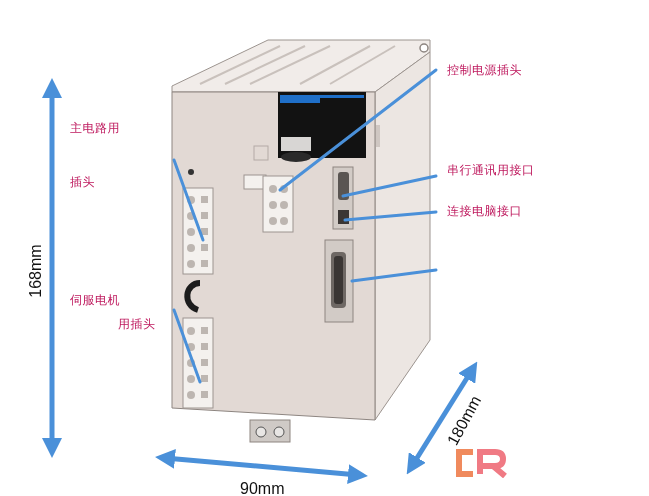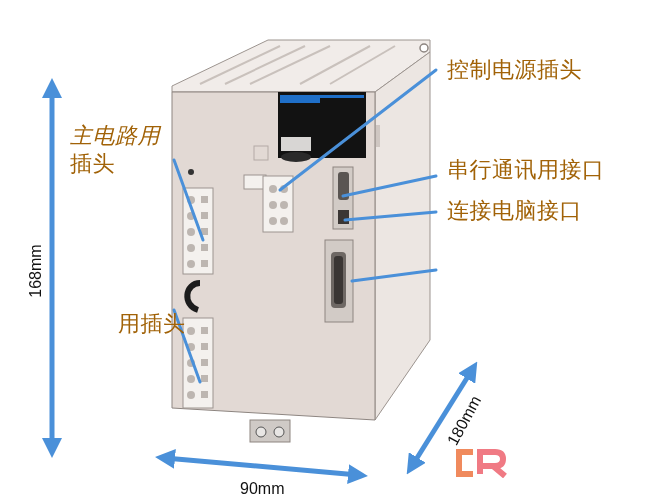--- a/index.html
+++ b/index.html
@@ -1,19 +1,19 @@
 <!DOCTYPE html>
 <html><head>
 <meta charset="utf-8">
 <style>
   html, body { margin: 0; padding: 0; background: #ffffff; }
   body { width: 649px; height: 496px; position: relative; overflow: hidden;
          font-family: "DejaVu Sans", "Liberation Sans", sans-serif; color: #1a1a1a; }
   .stage { position: absolute; left: 0; top: 0; width: 649px; height: 496px; }
-  .label { position: absolute; font-size: 22px; line-height: 24px; letter-spacing: 0.5px; white-space: nowrap; color: #a16207; }
+  .label { position: absolute; font-size: 12px; line-height: 24px; letter-spacing: 0.5px; white-space: nowrap; color: #be185d; }
   .dim-label { position: absolute; font-size: 16px; color: #111; white-space: nowrap; font-family: "Liberation Sans", sans-serif; }
   .dim-168 { left: 6px; top: 262px; transform: rotate(-90deg); transform-origin: center center; width: 60px; text-align: center; }
   .dim-90 { left: 240px; top: 480px; }
   .dim-180 { left: 444px; top: 440px; transform: rotate(-62deg); transform-origin: left top; }
   .watermark { position: absolute; left: 455px; top: 448px; width: 55px; height: 30px; }
   svg { position: absolute; left: 0; top: 0; }
 </style>
 </head>
 <body>
 
@@ -127,22 +127,23 @@
 
   <line x1="52" y1="88" x2="52" y2="448" stroke="#4a90d9" stroke-width="5" marker-start="url(#arrowHead)" marker-end="url(#arrowHead)"></line>
   <line x1="165" y1="458" x2="358" y2="475" stroke="#4a90d9" stroke-width="5" marker-start="url(#arrowHead)" marker-end="url(#arrowHead)"></line>
   <line x1="472" y1="370" x2="412" y2="466" stroke="#4a90d9" stroke-width="5" marker-start="url(#arrowHead)" marker-end="url(#arrowHead)"></line>
 </svg>
 
 <div class="label" style="left:447px; top:58px;">控制电源插头</div>
 <div class="label" style="left:447px; top:199px;">连接电脑接口</div>
 <div class="label" style="left:447px; top:158px;">串行通讯用接口</div>
 
-<div class="label" style="left:70px; top:124px;font-style:italic;">主电路用</div>
-<div class="label" style="left:70px; top:152px;">插头</div>
+<div class="label" style="left:70px; top:116px;">主电路用</div>
+<div class="label" style="left:70px; top:170px;">插头</div>
+<div class="label" style="left:70px; top:288px;">伺服电机</div>
 <div class="label" style="left:70px; top:312px;margin-left:48px;">用插头</div>
 
 <div class="dim-label dim-168">168mm</div>
 <div class="dim-label dim-90">90mm</div>
 <div class="dim-label dim-180">180mm</div>
 
 <svg class="watermark" viewBox="0 0 55 30">
   <path d="M18 4 H4 V26 H18" fill="none" stroke="#f08a5d" stroke-width="6"></path>
   <path d="M22 4 H40 Q48 4 48 11 Q48 18 40 18 H28 M38 18 L50 28 M25 4 V26" fill="none" stroke="#f07a84" stroke-width="6"></path>
 </svg>

